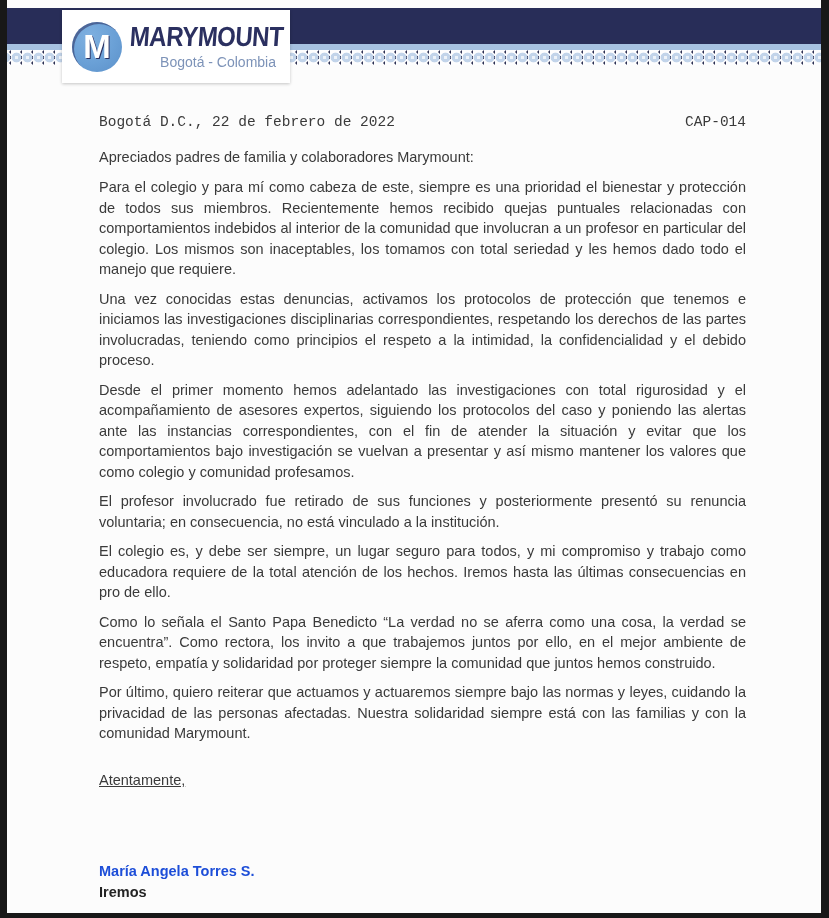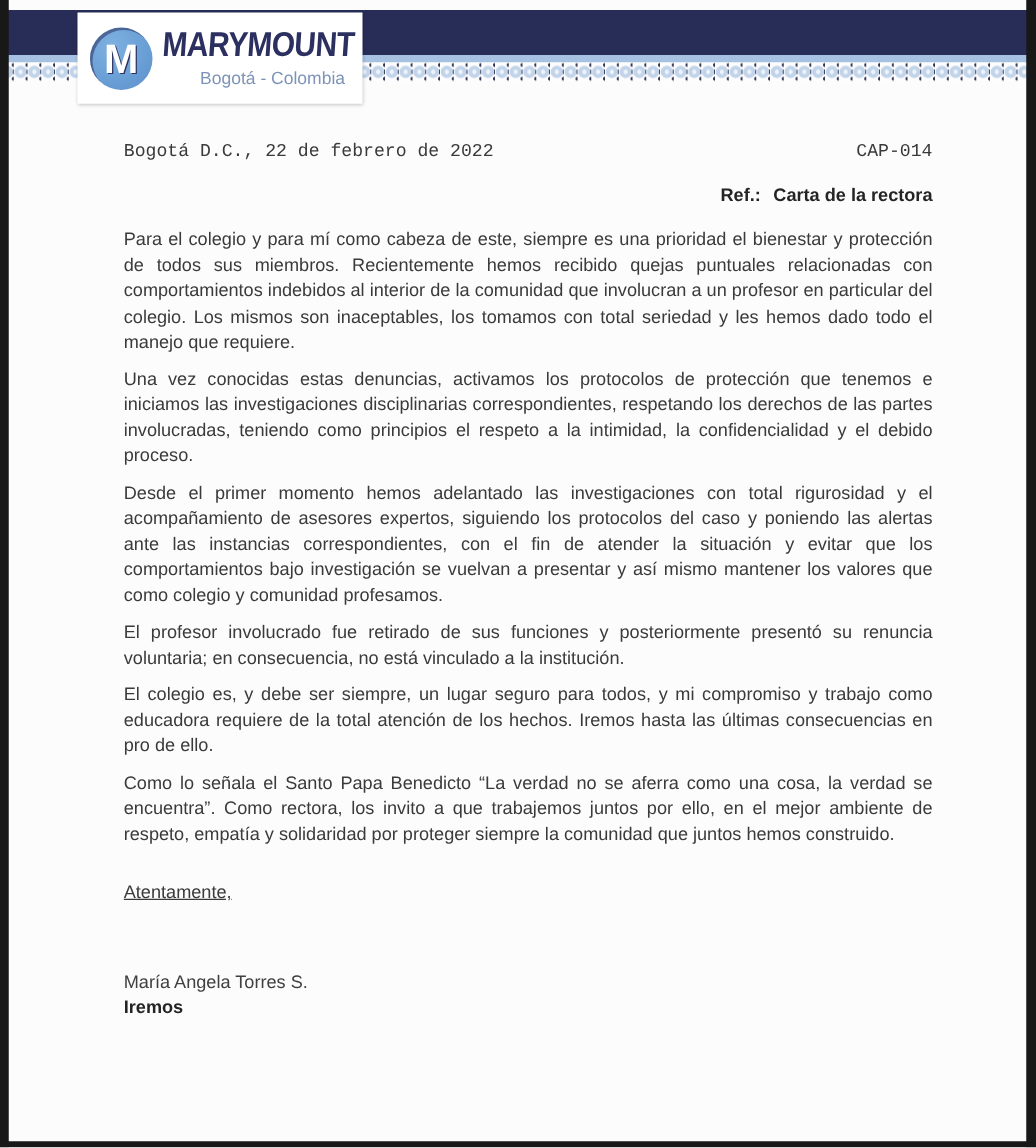--- a/index.html
+++ b/index.html
@@ -49,21 +49,21 @@
   
   .letter{
     margin:39px 83px 0 99px;font-size:14.5px;line-height:20.5px;color:#3a3a3a;
   }
   .date-row{display:flex;justify-content:space-between;margin:0 0 14px;font-family:Liberation Mono, monospace;}
   .ref-row{text-align:right;font-weight:bold;color:#242424;margin:0 0 15px;}
   .ref-text{margin-left:10px;}
   .salutation{margin:0 0 10px;}
   .para{text-align:justify;margin:0 0 9px;}
   .closing{margin:26px 0 0;text-decoration:underline;}
-  .sig-name{margin-top:51px;font-weight:normal;color:#404040;}
+  .sig-name{margin-top:71px;font-weight:bold;color:#1d4ed8;}
   .sig-title{font-weight:bold;color:#242424;}
 </style>
 </head>
 <body>
 
 <div class="stage">
 
   <div class="edge edge-left"></div>
   <div class="edge edge-right"></div>
   <div class="edge edge-bottom"></div>
@@ -84,31 +84,30 @@
     </div>
   </div>
 
   <div class="letter">
 
     <div class="date-row">
       <span>Bogotá D.C., 22 de febrero de 2022</span>
       <span>CAP-014</span>
     </div>
 
-    <div class="ref-row">
-      <span>Ref.:</span><span class="ref-text">Carta de la rectora</span>
-    </div>
 
+    <p class="salutation">Apreciados padres de familia y colaboradores Marymount:</p>
 
     <p class="para">Para el colegio y para mí como cabeza de este, siempre es una prioridad el bienestar y protección de todos sus miembros. Recientemente hemos recibido quejas puntuales relacionadas con comportamientos indebidos al interior de la comunidad que involucran a un profesor en particular del colegio. Los mismos son inaceptables, los tomamos con total seriedad y les hemos dado todo el manejo que requiere.</p>
     <p class="para">Una vez conocidas estas denuncias, activamos los protocolos de protección que tenemos e iniciamos las investigaciones disciplinarias correspondientes, respetando los derechos de las partes involucradas, teniendo como principios el respeto a la intimidad, la confidencialidad y el debido proceso.</p>
     <p class="para">Desde el primer momento hemos adelantado las investigaciones con total rigurosidad y el acompañamiento de asesores expertos, siguiendo los protocolos del caso y poniendo las alertas ante las instancias correspondientes, con el fin de atender la situación y evitar que los comportamientos bajo investigación se vuelvan a presentar y así mismo mantener los valores que como colegio y comunidad profesamos.</p>
     <p class="para">El profesor involucrado fue retirado de sus funciones y posteriormente presentó su renuncia voluntaria; en consecuencia, no está vinculado a la institución.</p>
     <p class="para">El colegio es, y debe ser siempre, un lugar seguro para todos, y mi compromiso y trabajo como educadora requiere de la total atención de los hechos. Iremos hasta las últimas consecuencias en pro de ello.</p>
     <p class="para">Como lo señala el Santo Papa Benedicto “La verdad no se aferra como una cosa, la verdad se encuentra”.  Como rectora, los invito a que trabajemos juntos por ello, en el mejor ambiente de respeto, empatía y solidaridad por proteger siempre la comunidad que juntos hemos construido.</p>
+    <p class="para">Por último, quiero reiterar que actuamos y actuaremos siempre bajo las normas y leyes, cuidando la privacidad de las personas afectadas. Nuestra solidaridad siempre está con las familias y con la comunidad Marymount.</p>
 
     <p class="closing">Atentamente,</p>
 
     <div class="sig-name">María Angela Torres S.</div>
     <div class="sig-title">Iremos</div>
 
   </div>
 </div>
 
 </body></html>

